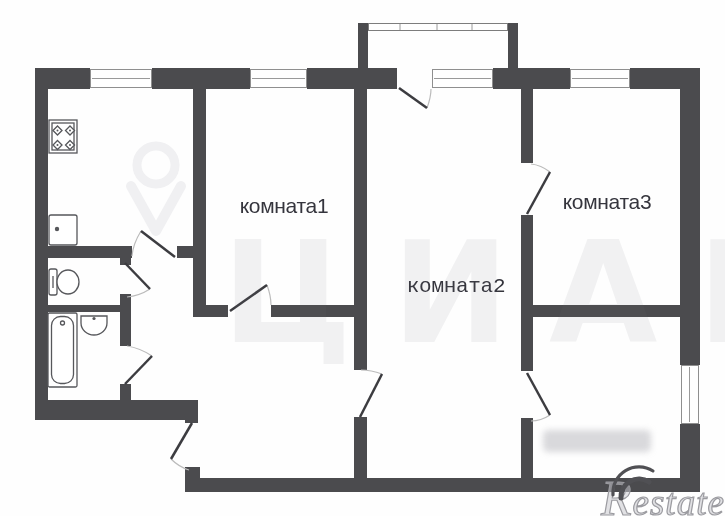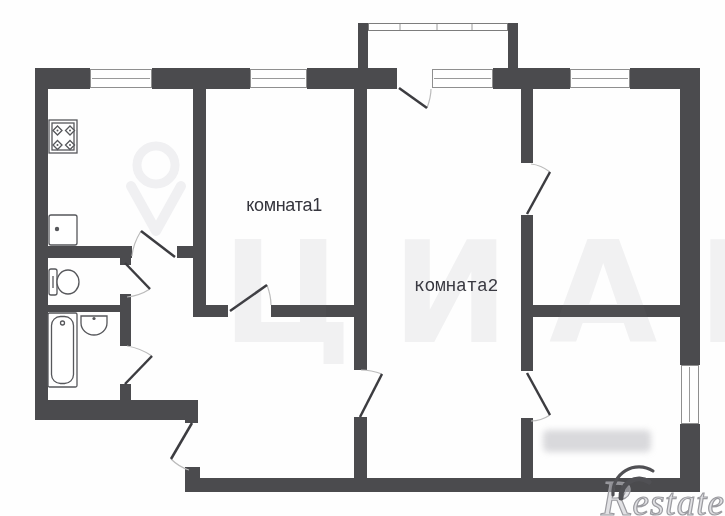--- a/index.html
+++ b/index.html
@@ -3,21 +3,21 @@
 <meta charset="utf-8">
 <style>
   html,body{margin:0;padding:0;background:#fff;}
   .canvas{position:relative;width:725px;height:516px;background:#fefefe;overflow:hidden;
           font-family:"Liberation Sans","DejaVu Sans",sans-serif;}
   .wall{position:absolute;background:#4b4b4e;}
   .window{position:absolute;background:#fff;border:1px solid #8f8f8f;box-sizing:border-box;}
   .window.h::after{content:"";position:absolute;left:1px;right:1px;top:45%;border-top:1px solid #9a9a9a;}
   .window.v::after{content:"";position:absolute;top:1px;bottom:1px;left:45%;border-left:1px solid #9a9a9a;}
   .rail{position:absolute;background:#fff;border:1px solid #7d7d7d;box-sizing:border-box;}
-  .room-label{position:absolute;transform:translate(-50%,-50%);font-size:18px;line-height:1;
+  .room-label{position:absolute;transform:translate(-50%,-50%);font-size:21px;line-height:1;
               letter-spacing:-0.3px;color:#35353d;white-space:nowrap;z-index:4;}
   .svg-layer{position:absolute;left:0;top:0;z-index:3;}
   .under-layer{position:absolute;left:0;top:0;z-index:0;}
   .wm-cian{position:absolute;left:222px;top:224px;font-family:"DejaVu Sans",sans-serif;
            font-size:140px;line-height:1;font-weight:600;letter-spacing:40px;
            color:rgba(110,110,125,0.09);z-index:5;pointer-events:none;white-space:nowrap;}
   .wm-restate{position:absolute;left:601px;top:471px;width:130px;z-index:6;
               font-family:"Liberation Serif","DejaVu Serif",serif;font-style:italic;
               font-size:37px;line-height:1.1;letter-spacing:1px;
               color:rgba(200,200,205,0.55);-webkit-text-stroke:1.2px #9b9ba0;}
@@ -156,20 +156,21 @@
     </g>
 
     <g fill="#ffffff" stroke="#56575b" stroke-width="1.3">
       <path d="M 81 316 L 107 316 L 107 323 A 13 12 0 0 1 81 323 Z"></path>
       <circle cx="94" cy="318.5" r="1.6" fill="#56575b" stroke="none"></circle>
     </g>
   </svg>
 
   <div class="room-label" style="left:284px;top:205px;">комната1</div>
   <div class="room-label" style="left:456px;top:286px;font-family:Liberation Mono, monospace;">комната2</div>
+  <div class="room-label" style="left:607px;top:201px;">комната3</div>
 
   <div class="wm-cian">ЦИАН</div>
   <div class="wm-smudge"></div>
   <svg class="swoosh" width="725" height="516" viewBox="0 0 725 516">
     <path d="M 613 495 A 26 26 0 0 1 653 471" fill="none" stroke="#505054" stroke-width="3.2" stroke-linecap="round"></path>
     <path d="M 621 498 A 18 18 0 0 1 649 482" fill="none" stroke="#505054" stroke-width="5" stroke-linecap="round"></path>
   </svg>
   <div class="wm-restate">Restate</div>
 
 </div>

